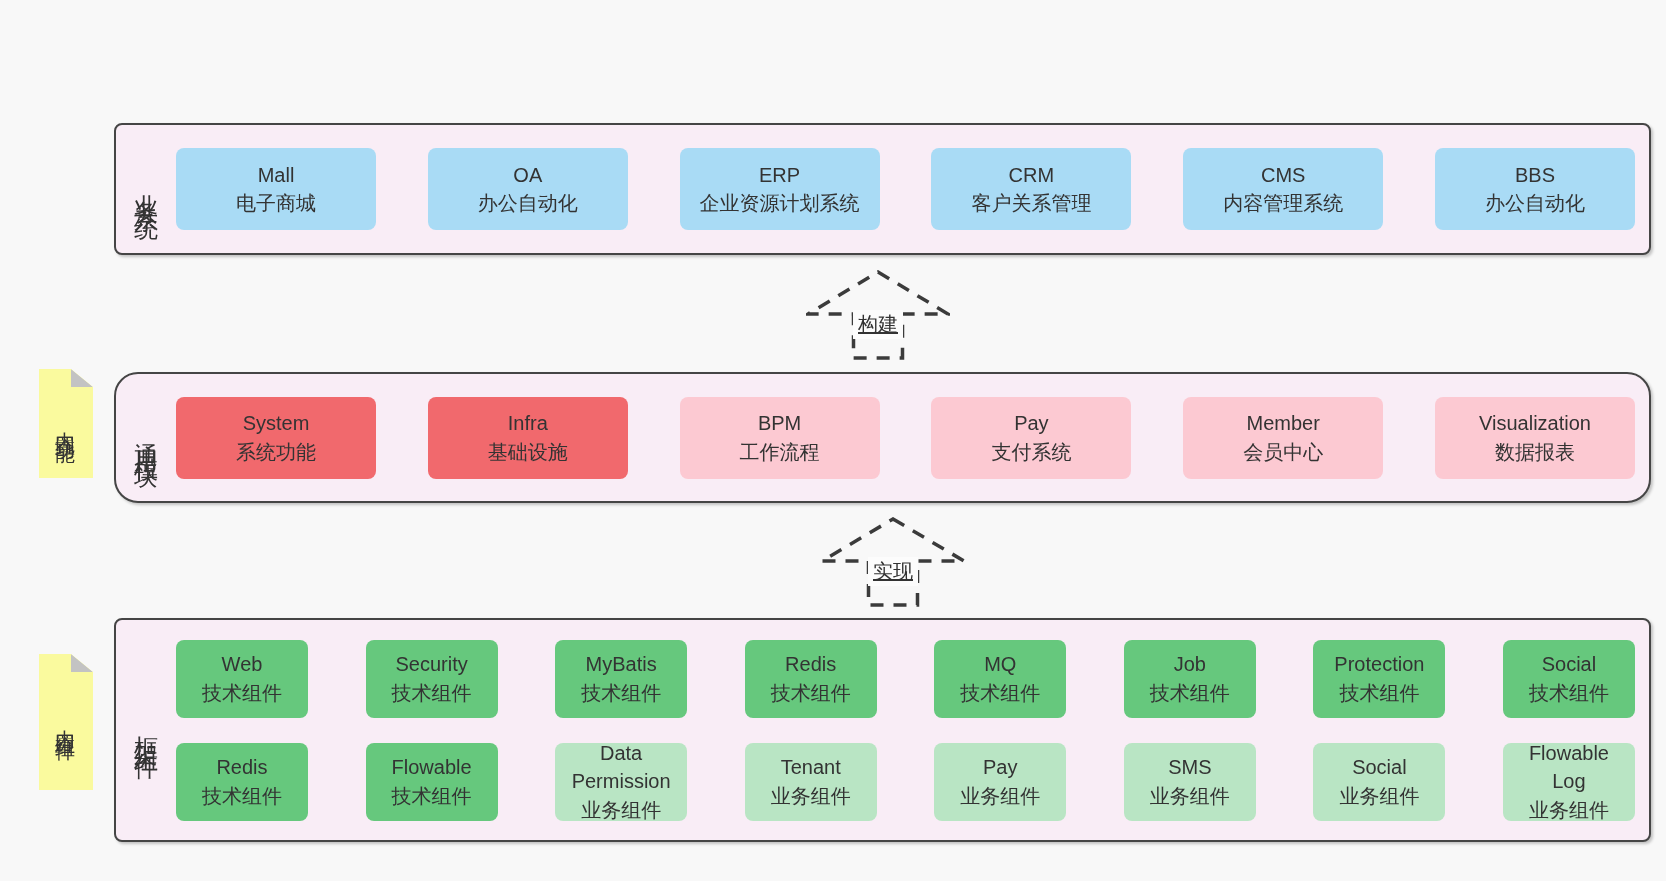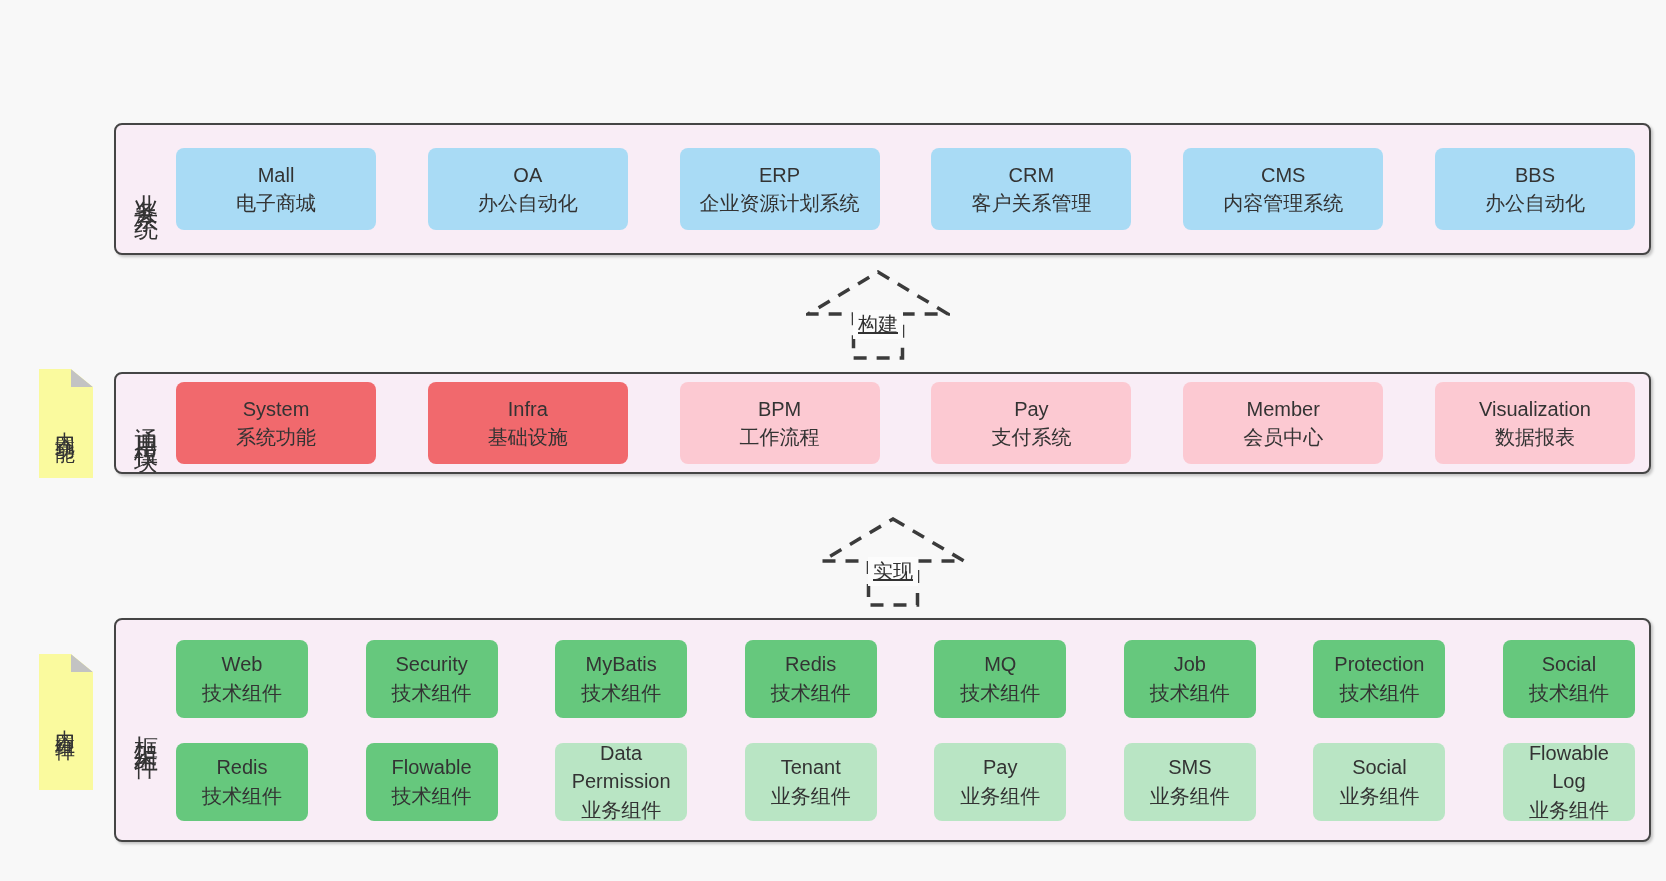--- a/index.html
+++ b/index.html
@@ -15,21 +15,21 @@
     position:absolute; left:90px; width:1537px;
     background:#f9edf6;
     border:2px solid #454545;
     border-radius:8px;
     box-shadow:2px 2px 3px rgba(0,0,0,0.22);
     display:flex;
     z-index:1;
     margin-left:24px;
   }
   #layer1 { top:123px; height:132px; }
-  #layer2 { top:372px; height:102px; }
+  #layer2 { top:372px; height:131px;border-radius:24px; }
   #layer3 { top:618px; height:224px; }
   .label-col { flex:0 0 60px; display:flex; align-items:center; justify-content:center; }
   .v-text {
     writing-mode:vertical-lr;
     text-orientation:upright;
     font-size:24px;
     letter-spacing:7px;
     color:#333;
     white-space:nowrap;
   }

